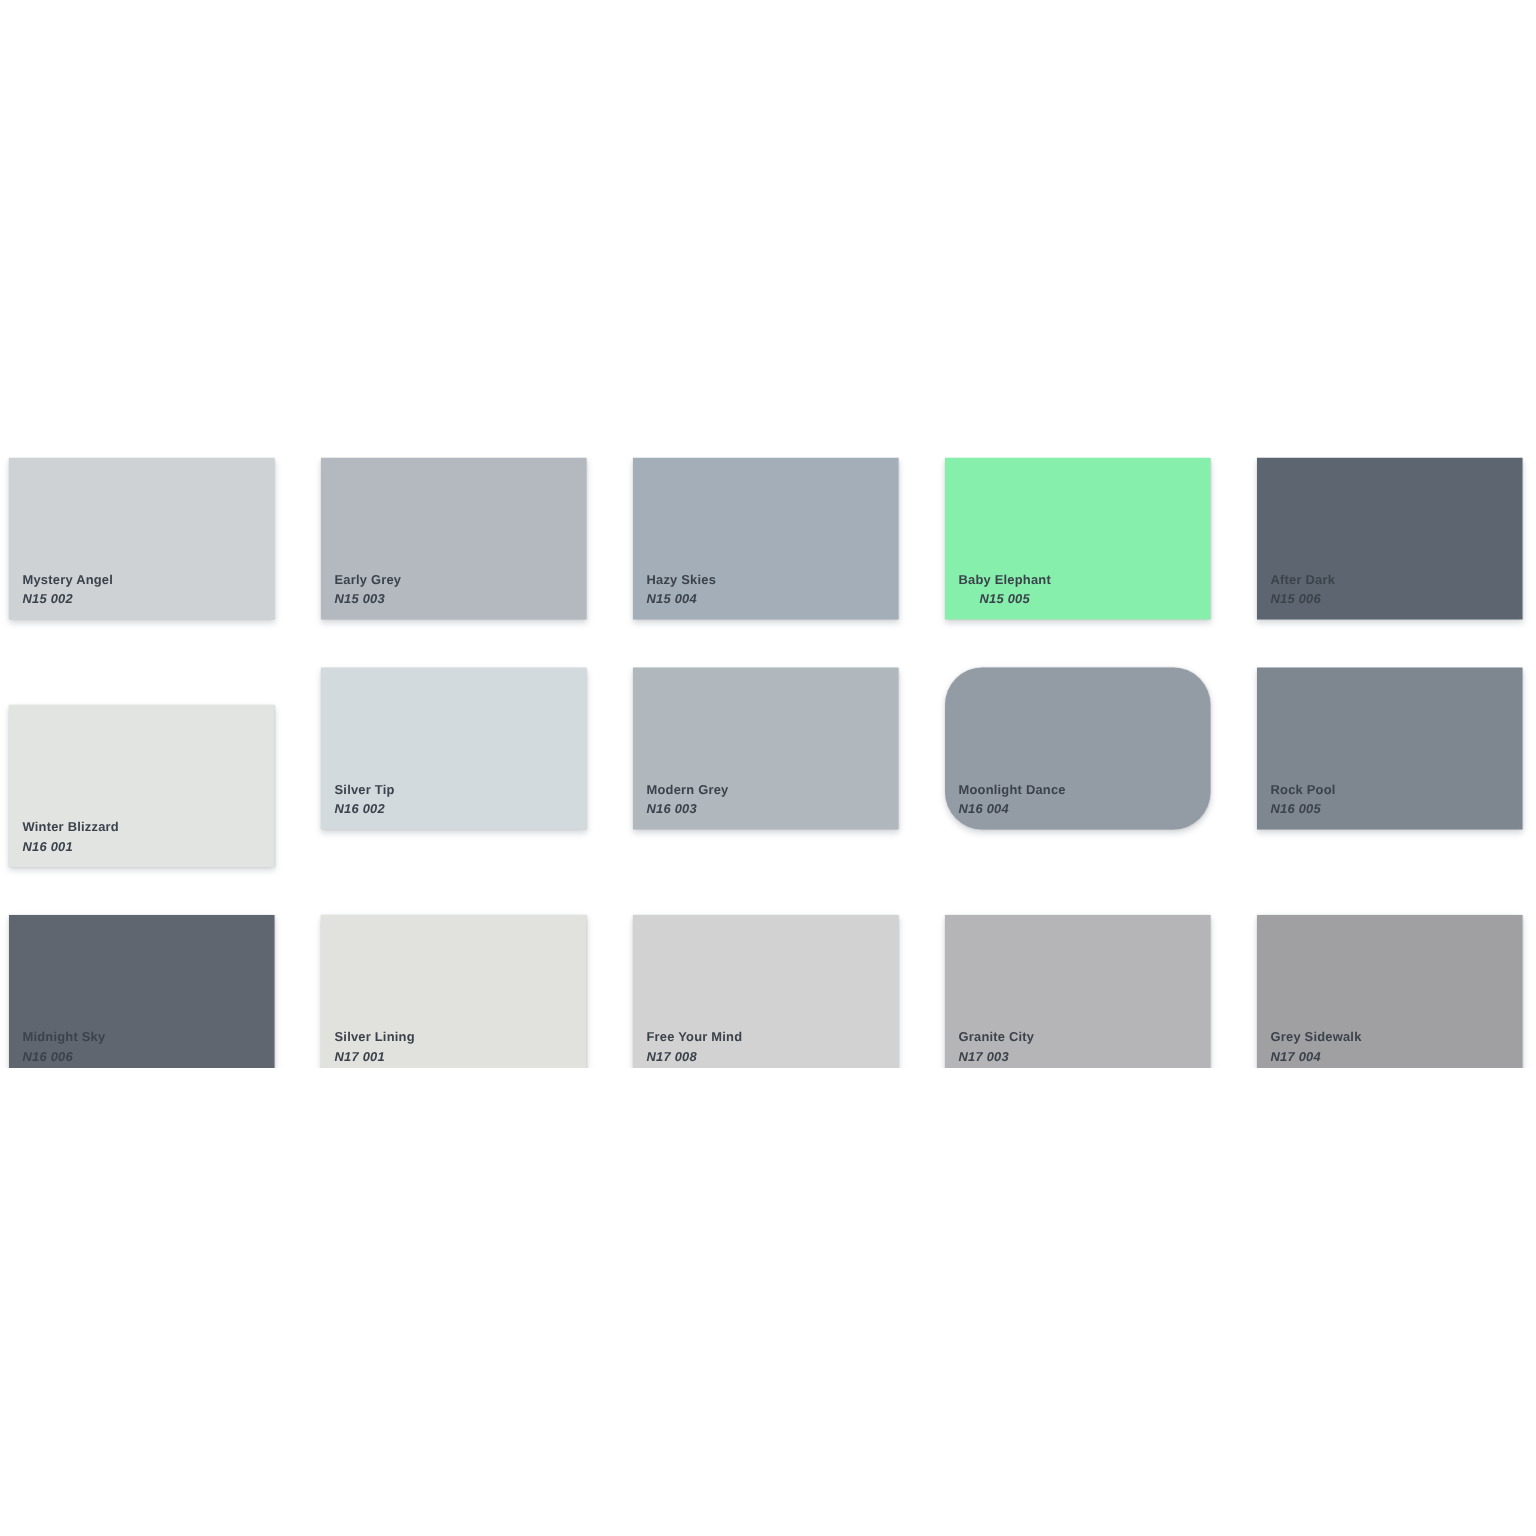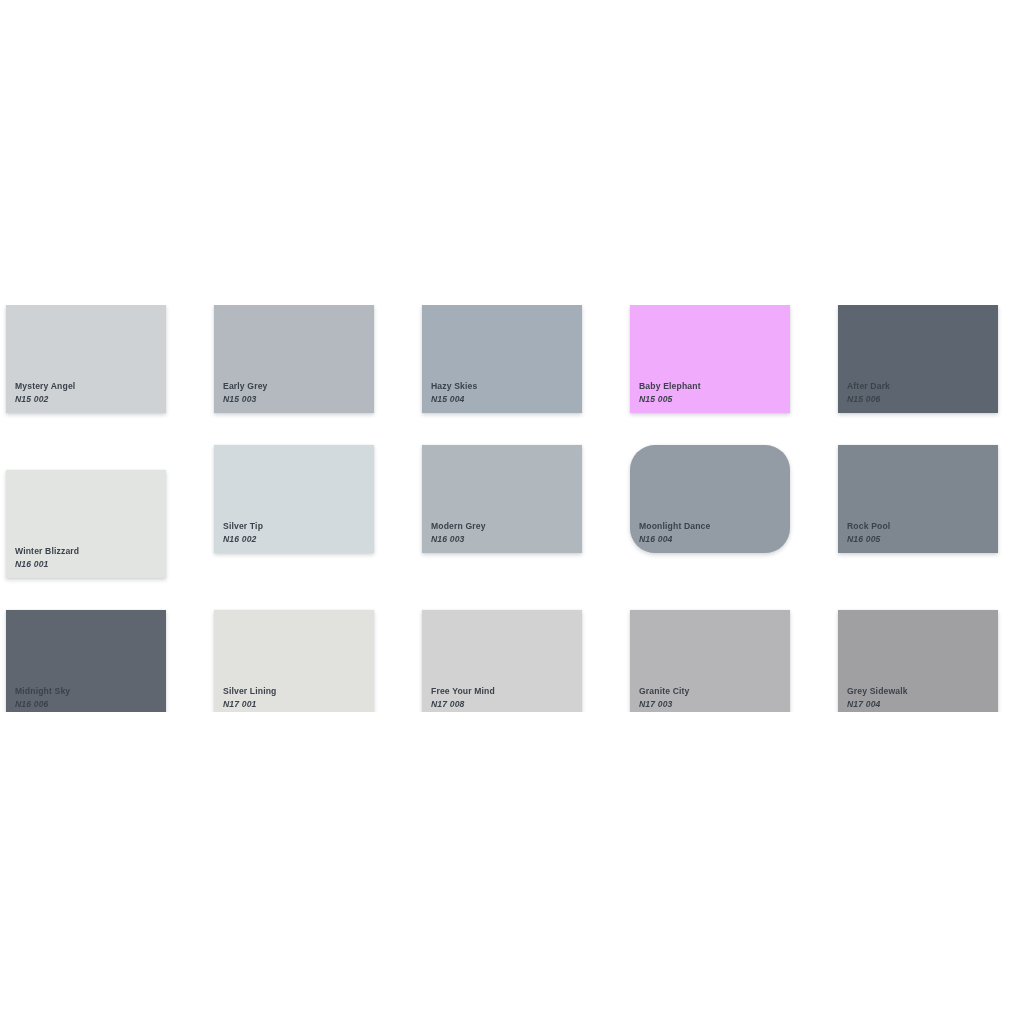--- a/index.html
+++ b/index.html
@@ -39,21 +39,21 @@
     top: 0px;
     width: 1230px;
     display: grid;
     grid-template-columns: repeat(5, 177px);
     column-gap: 31px;
     row-gap: 32px;
   }
 
   .swatch-card {
     position: relative;
-    width: 160px;
+    width: 177px;
     height: 108px;
     box-sizing: border-box;
     box-shadow: 0 2px 4px rgba(60, 70, 85, 0.22),
                 0 0 1px rgba(60, 70, 85, 0.18);
     display: block;
     cursor: pointer;
     padding-left: 28px;
   }
 
   .swatch-labels {
@@ -105,21 +105,21 @@
             <div class="swatch-name">Early Grey</div>
             <div class="swatch-code">N15 003</div>
           </div>
         </div>
         <div class="swatch-card ink-dark" style="background: rgb(163, 174, 184);">
           <div class="swatch-labels">
             <div class="swatch-name">Hazy Skies</div>
             <div class="swatch-code">N15 004</div>
           </div>
         </div>
-        <div class="swatch-card ink-dark" style="background: #f0abfc;">
+        <div class="swatch-card ink-dark" style="background: #86efac; text-align: center;">
           <div class="swatch-labels">
             <div class="swatch-name">Baby Elephant</div>
             <div class="swatch-code">N15 005</div>
           </div>
         </div>
         <div class="swatch-card ink-dark" style="background: rgb(93, 102, 112);">
           <div class="swatch-labels">
             <div class="swatch-name">After Dark</div>
             <div class="swatch-code">N15 006</div>
           </div>

